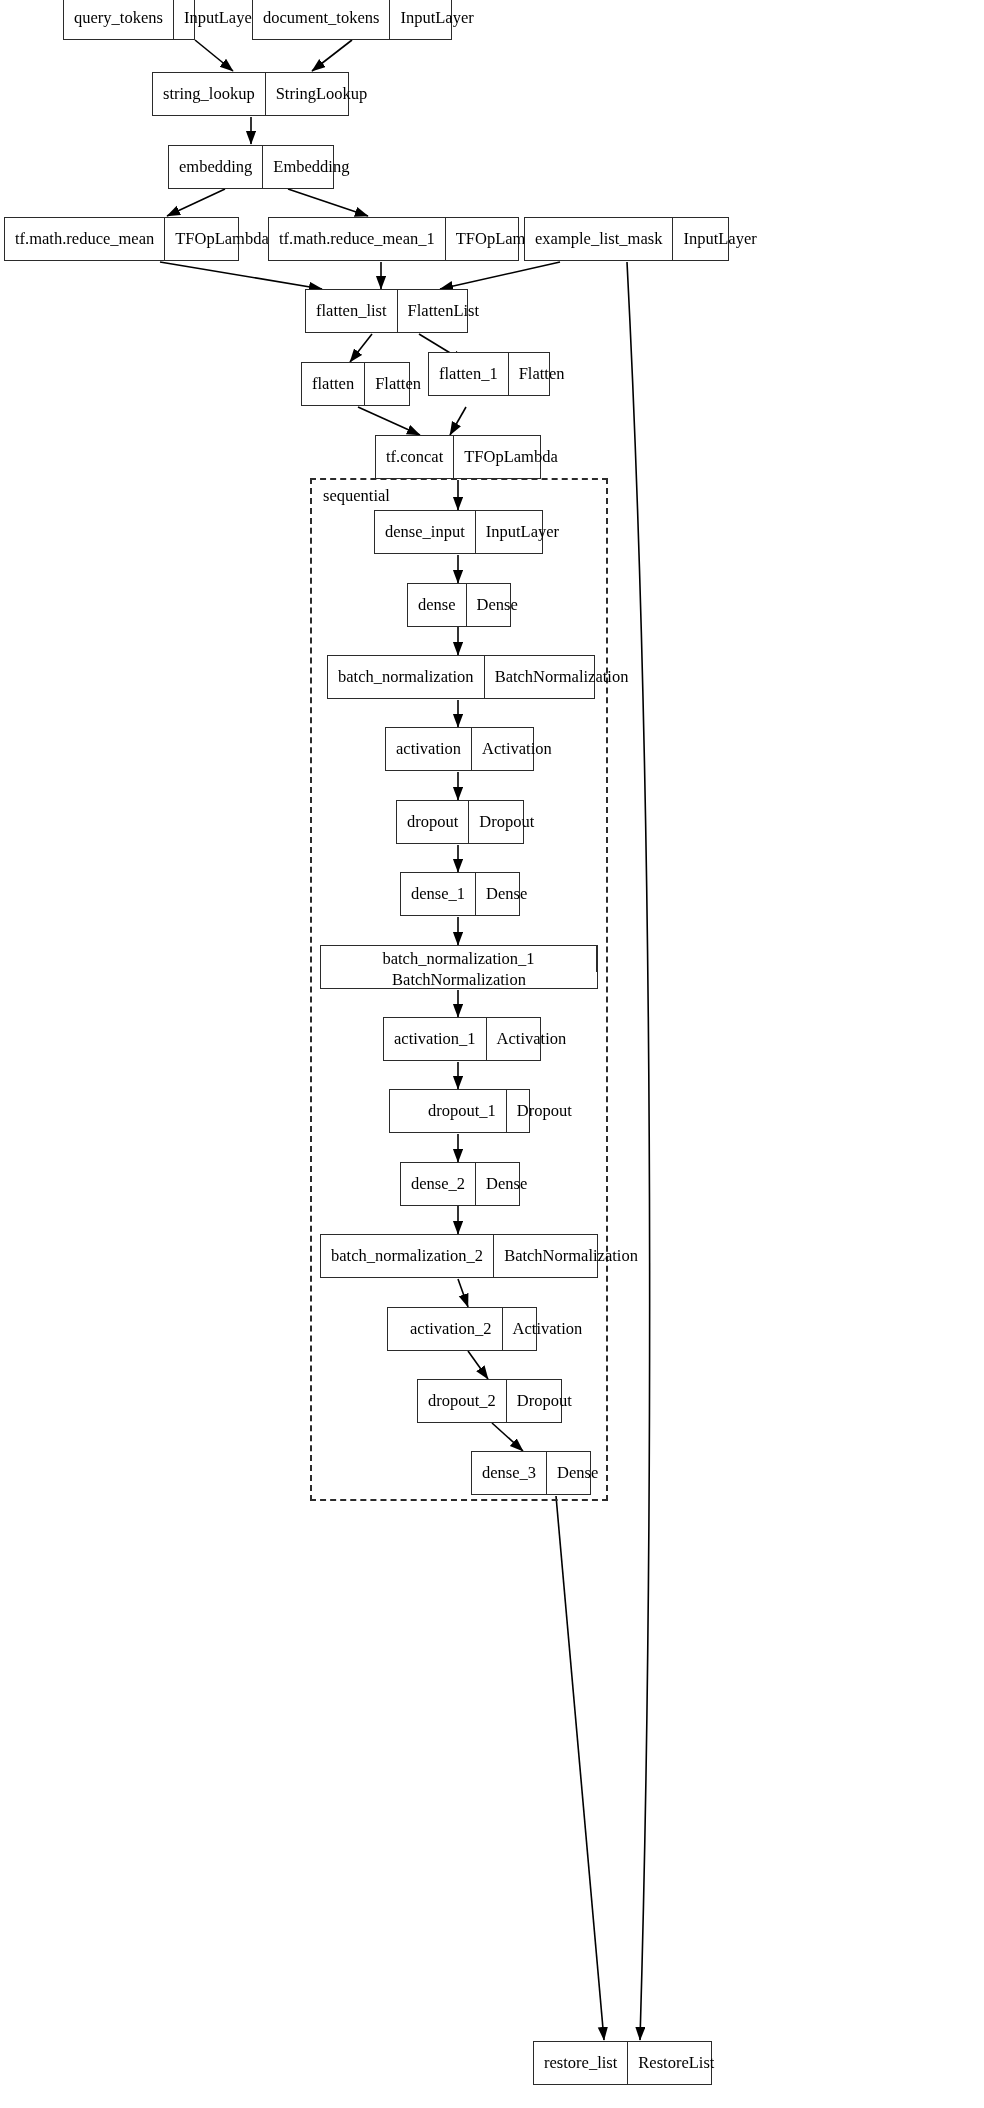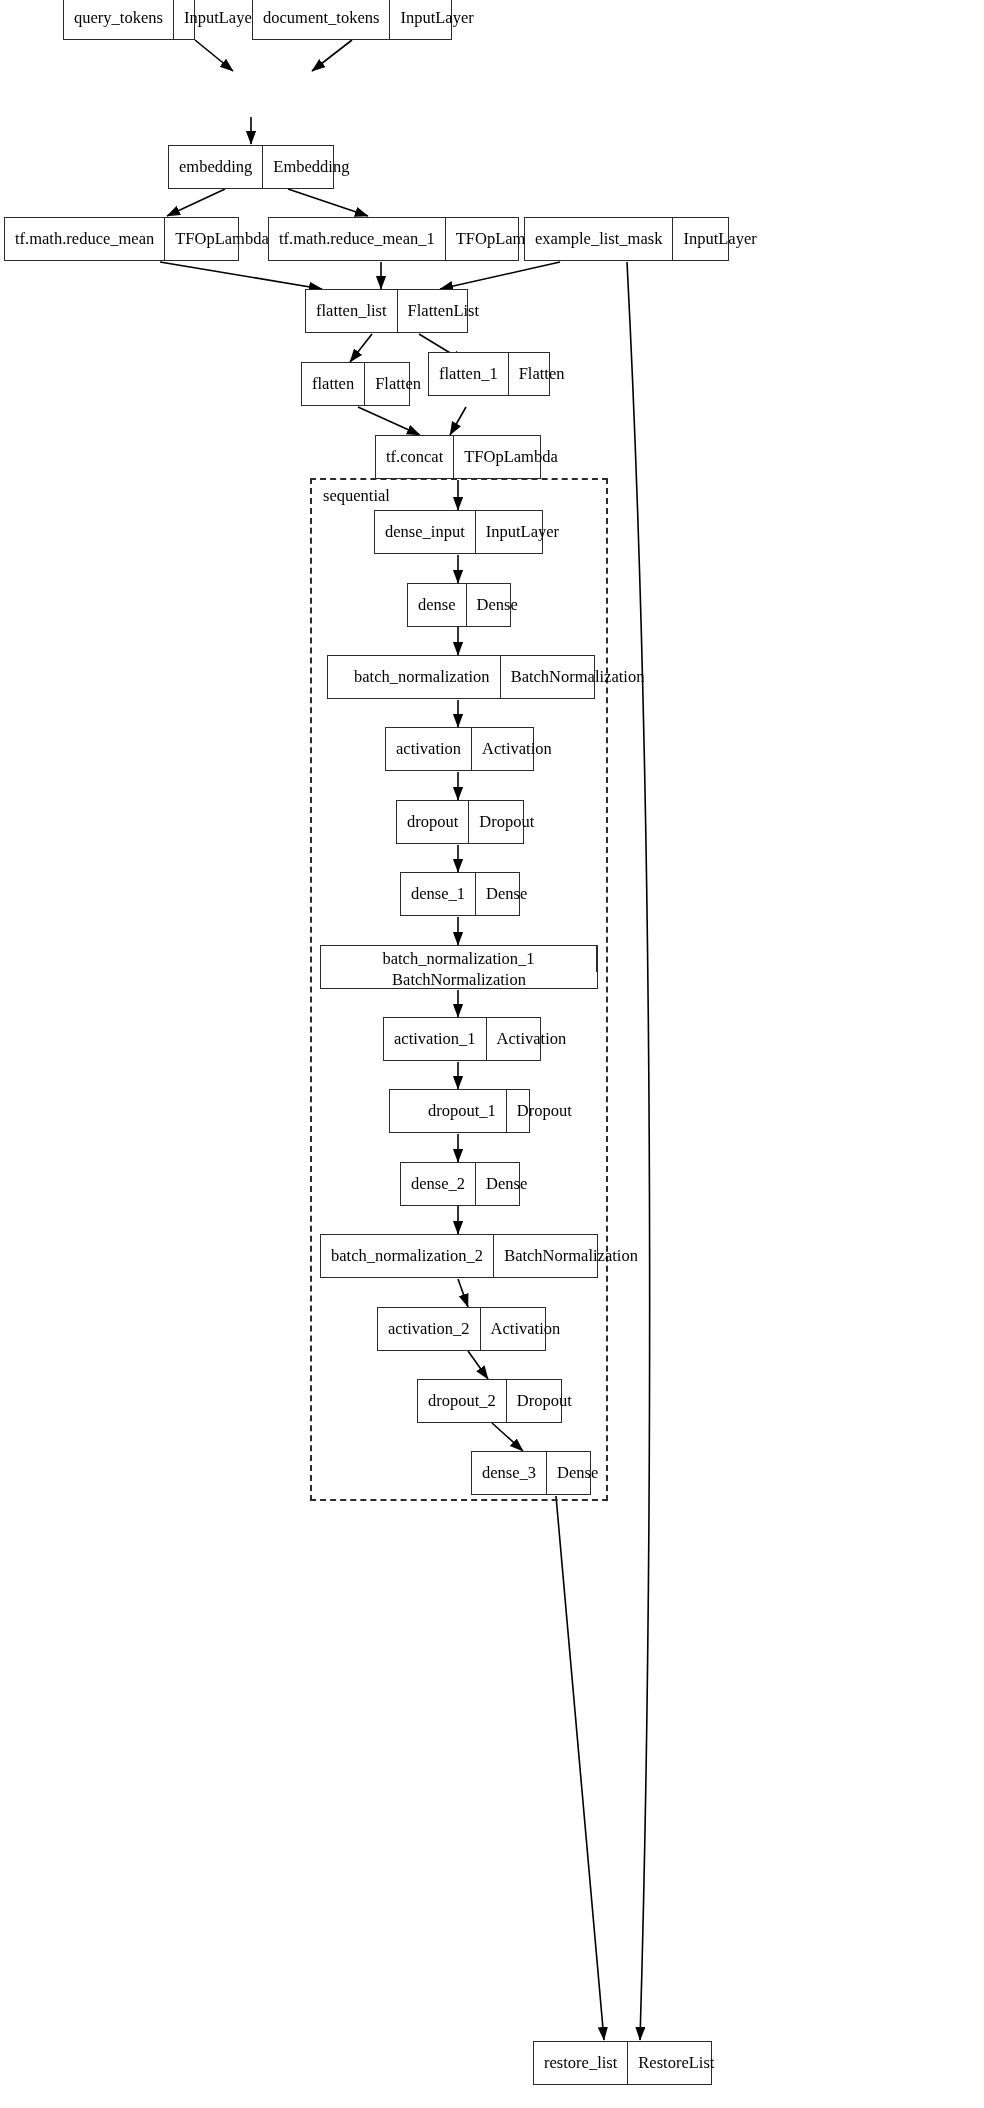--- a/index.html
+++ b/index.html
@@ -135,20 +135,24 @@
   <div class="node" style="left:63px; top:-4px; width:132px;">
     <div class="cell left" style="flex:1;">query_tokens</div>
     <div class="cell">InputLayer</div>
   </div>
 
   <div class="node" style="left:252px; top:-4px; width:200px;">
     <div class="cell left" style="flex:1;">document_tokens</div>
     <div class="cell">InputLayer</div>
   </div>
 
+  <div class="node" style="left:152px; top:72px; width:197px;">
+    <div class="cell left" style="flex:1;">string_lookup</div>
+    <div class="cell">StringLookup</div>
+  </div>
 
   <div class="node" style="left:168px; top:145px; width:166px;">
     <div class="cell left" style="flex:1;">embedding</div>
     <div class="cell">Embedding</div>
   </div>
 
   <div class="node" style="left:4px; top:217px; width:235px;">
     <div class="cell left" style="flex:1;">tf.math.reduce_mean</div>
     <div class="cell">TFOpLambda</div>
   </div>
@@ -186,21 +190,21 @@
   <div class="node" style="left:374px; top:510px; width:169px;">
     <div class="cell left" style="flex:1;">dense_input</div>
     <div class="cell">InputLayer</div>
   </div>
 
   <div class="node" style="left:407px; top:583px; width:104px;">
     <div class="cell left" style="flex:1;">dense</div>
     <div class="cell">Dense</div>
   </div>
 
-  <div class="node" style="left:327px; top:655px; width:268px;padding-left:16px;">
+  <div class="node" style="left:327px; top:655px; width:268px;">
     <div class="cell left" style="flex:1;">batch_normalization</div>
     <div class="cell">BatchNormalization</div>
   </div>
 
   <div class="node" style="left:385px; top:727px; width:149px;">
     <div class="cell left" style="flex:1;">activation</div>
     <div class="cell">Activation</div>
   </div>
 
   <div class="node" style="left:396px; top:800px; width:128px;">
@@ -231,21 +235,21 @@
   <div class="node" style="left:400px; top:1162px; width:120px;">
     <div class="cell left" style="flex:1;">dense_2</div>
     <div class="cell">Dense</div>
   </div>
 
   <div class="node" style="left:320px; top:1234px; width:278px;">
     <div class="cell left" style="flex:1;">batch_normalization_2</div>
     <div class="cell">BatchNormalization</div>
   </div>
 
-  <div class="node" style="left:377px; top:1307px; width:169px;">
+  <div class="node" style="left:387px; top:1307px; width:150px;padding-left:12px;">
     <div class="cell left" style="flex:1;">activation_2</div>
     <div class="cell">Activation</div>
   </div>
 
   <div class="node" style="left:417px; top:1379px; width:145px;">
     <div class="cell left" style="flex:1;">dropout_2</div>
     <div class="cell">Dropout</div>
   </div>
 
   <div class="node" style="left:471px; top:1451px; width:120px;">

